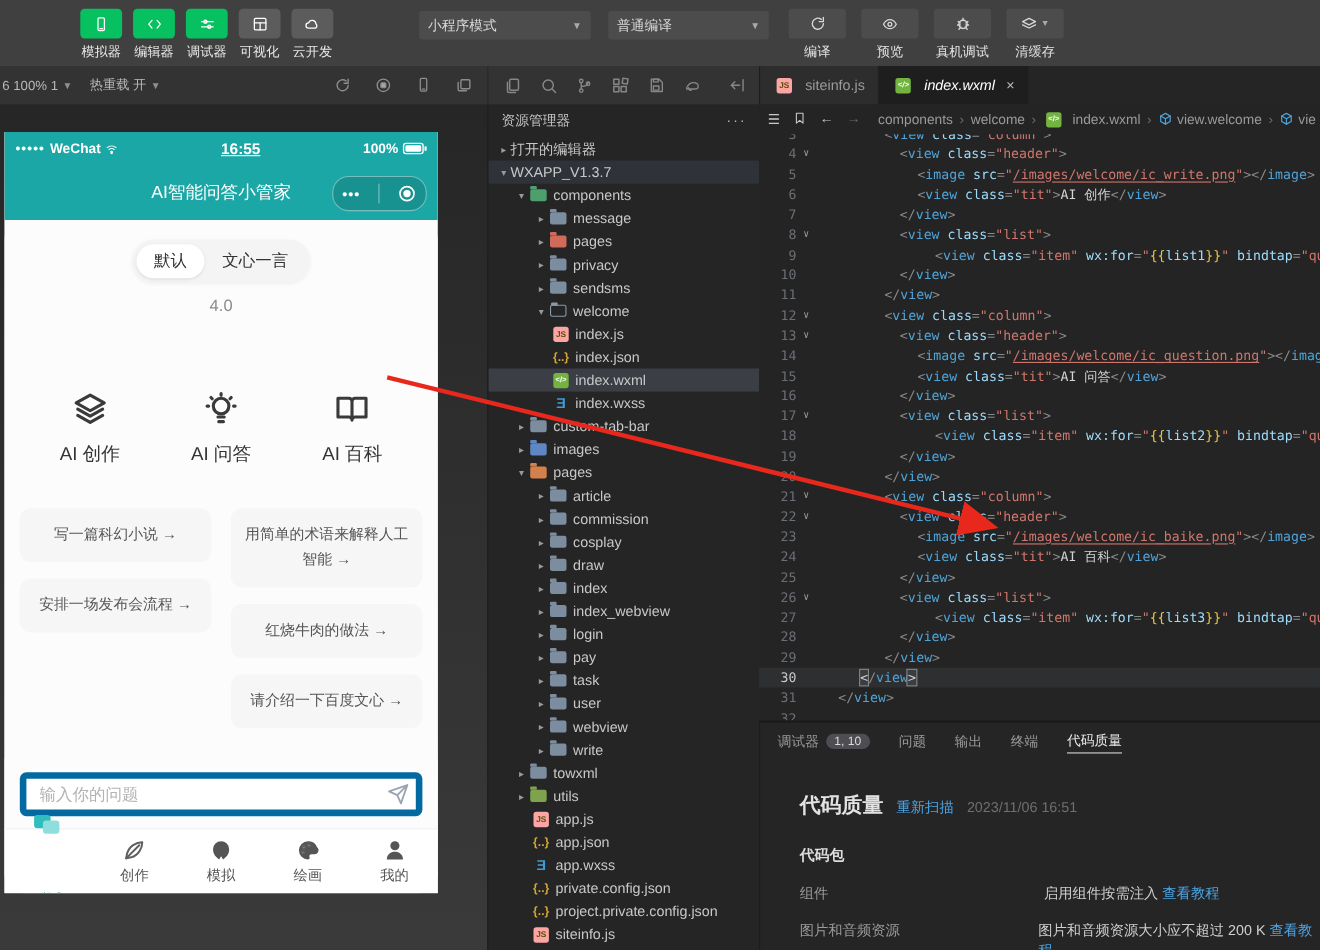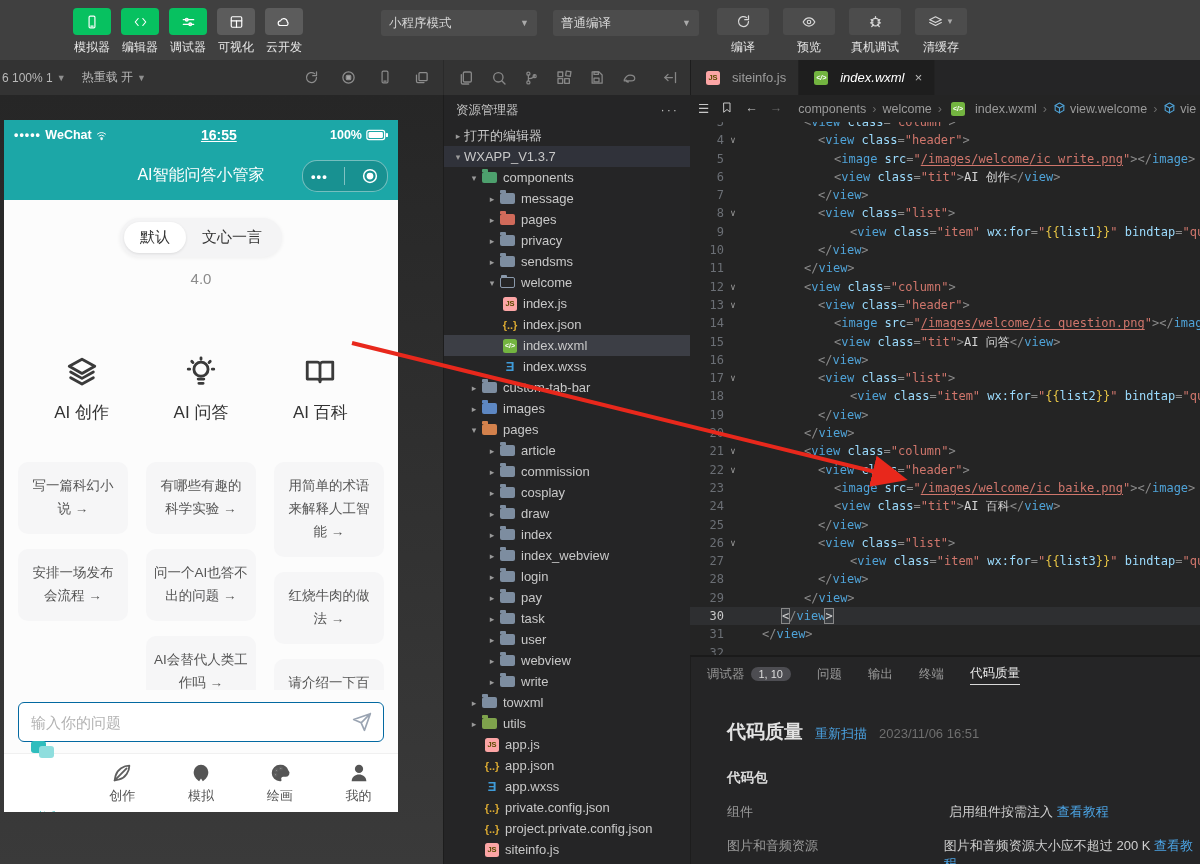--- a/index.html
+++ b/index.html
@@ -49,21 +49,21 @@
   .segopt.on{background:#fff;box-shadow:0 1px 3px rgba(0,0,0,.10);}
   .version{position:absolute;left:0;right:0;top:70px;text-align:center;color:#8b8b8b;font-size:15px;}
   .features{position:absolute;left:0;right:0;top:155px;display:flex;justify-content:space-around;padding:0 18px;}
   .feat{display:flex;flex-direction:column;align-items:center;gap:12px;cursor:pointer;color:#3a3a3a;}
   .feat .flb{font-size:17px;color:#333;}
   .cards{position:absolute;left:14px;right:14px;top:262px;display:flex;gap:18px;}
   .cardcol{flex:1;display:flex;flex-direction:column;gap:15px;}
   .cardcol:nth-child(2){padding-top:0;}
   .card{background:#f6f6f7;border-radius:10px;padding:13px 8px;color:#555;font-size:13.5px;line-height:1.7;text-align:center;cursor:pointer;}
   .inputrow{position:absolute;left:0;right:0;bottom:58px;background:#fcfcfc;padding:12px 14px;}
-  .askinput{width:100%;height:40px;box-sizing:border-box;border:1px solid #0369a1;border-radius:6px;background:#fff;
+  .askinput{width:100%;height:40px;box-sizing:border-box;border:6px solid #0369a1;border-radius:6px;background:#fff;
             padding:0 40px 0 12px;font-size:15px;color:#333;font-family:"Liberation Sans",sans-serif;}
   .askinput::placeholder{color:#b3b3b3;}
   .sendic{position:absolute;right:26px;top:22px;cursor:pointer;}
   .ptabbar{height:58px;border-top:1px solid #f0f0f0;background:#fff;display:flex;}
   .ptab{flex:1;display:flex;flex-direction:column;align-items:center;justify-content:center;gap:3px;cursor:pointer;color:#555;font-size:13px;}
   .ptab.on{color:#2fbdbd;gap:47px;}
   
   .explorer{left:443px;top:95px;width:247px;height:769px;background:#252526;overflow:hidden;border-left:1px solid #1d1d1d;}
   .exphead{display:flex;align-items:center;height:30px;padding:0 12px;color:#c5c5c5;font-size:12.5px;}
   .exphead .more{margin-left:auto;letter-spacing:2px;color:#bbb;cursor:pointer;}
@@ -378,25 +378,20 @@
             </span>
             <span class="flb">AI 百科</span>
           </div>
         </div>
       <div class="cards" id="cards">
           <div class="cardcol">
             <div class="card">写一篇科幻小说 →</div>
             <div class="card">安排一场发布会流程 →</div>
           </div>
           <div class="cardcol">
-            <div class="card">有哪些有趣的科学实验 →</div>
-            <div class="card">问一个AI也答不出的问题 →</div>
-            <div class="card">AI会替代人类工作吗 →</div>
-          </div>
-          <div class="cardcol">
             <div class="card">用简单的术语来解释人工智能 →</div>
             <div class="card">红烧牛肉的做法 →</div>
             <div class="card">请介绍一下百度文心 →</div>
           </div>
         </div>
       <div class="inputrow">
         <input class="askinput" placeholder="输入你的问题" style="">
         <span class="sendic">
             <svg width="20" height="20" viewBox="0 0 24 24" fill="none" stroke="#9aa4b2" stroke-width="2" stroke-linecap="round" stroke-linejoin="round">
               <path d="M22 2L11 13M22 2l-7 20-4-9-9-4z"></path>

